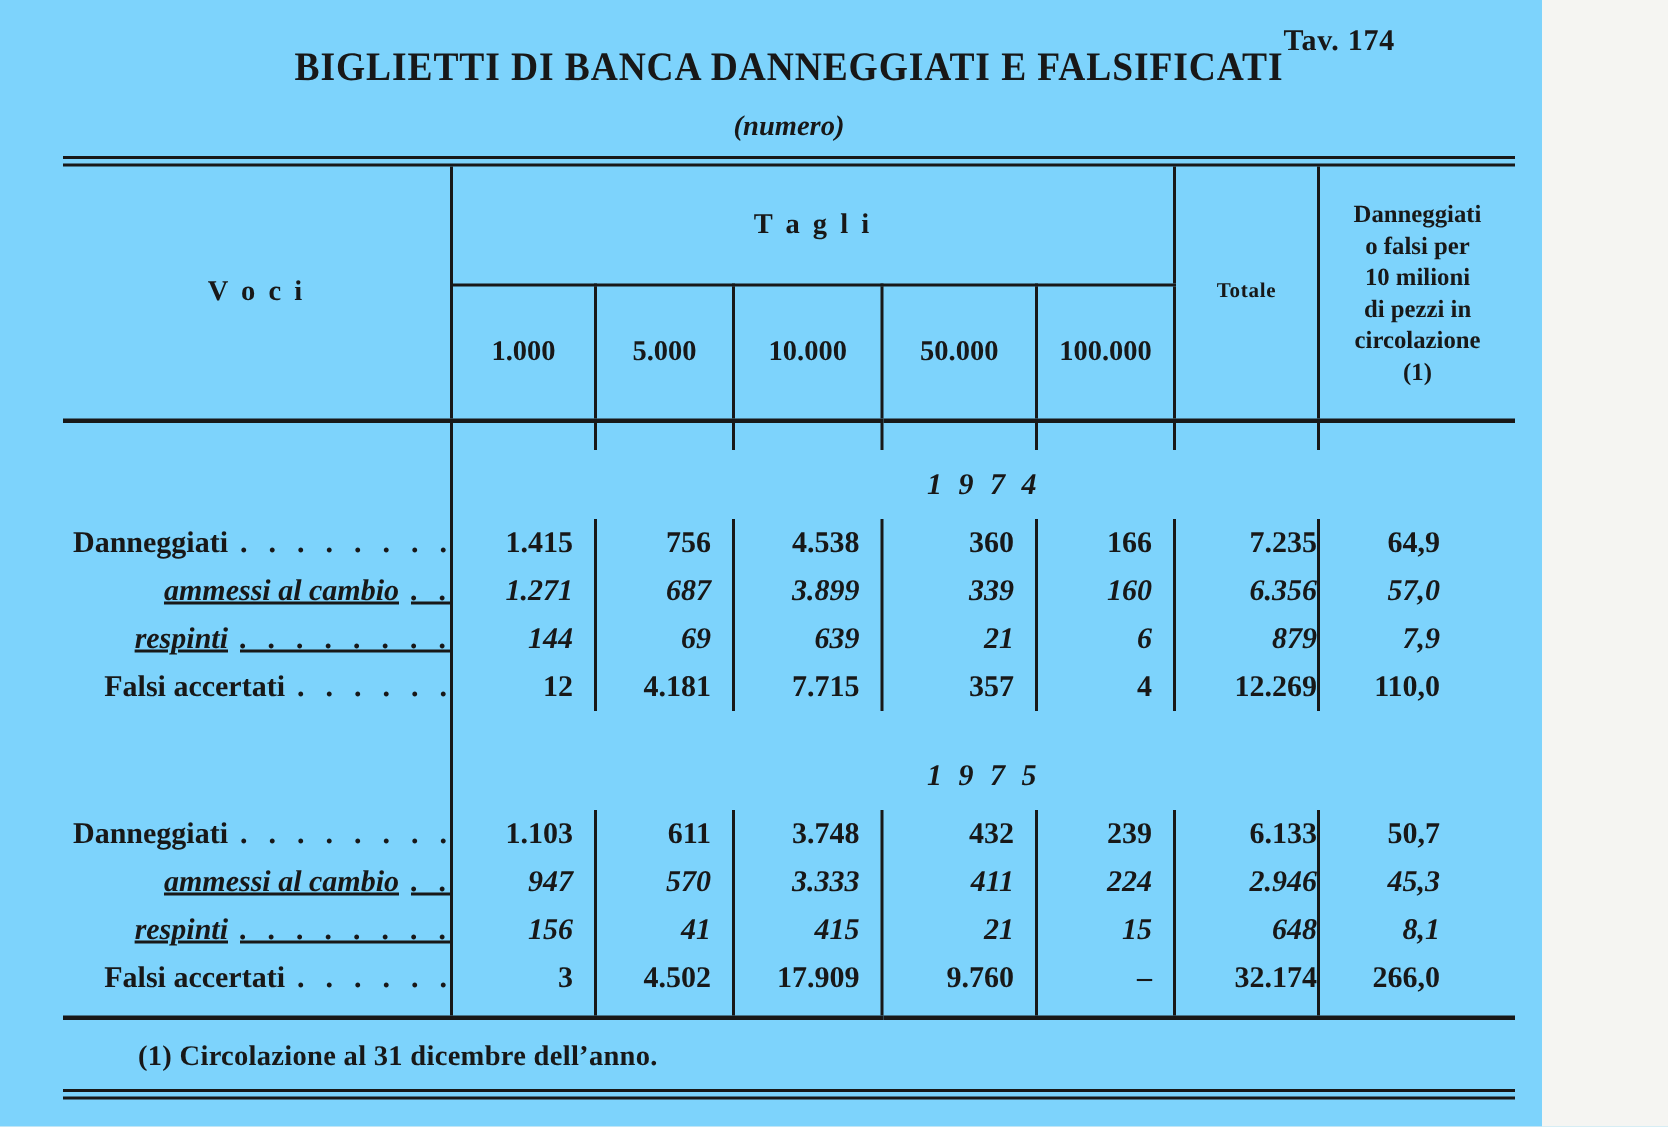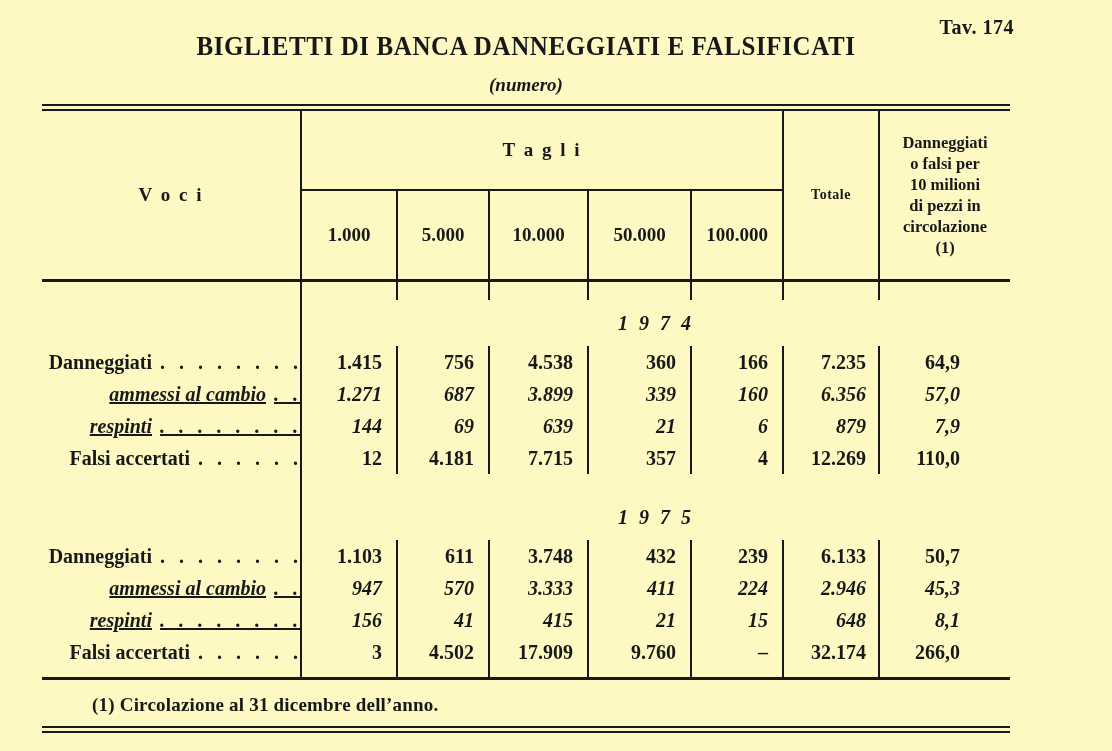--- a/index.html
+++ b/index.html
@@ -1,19 +1,19 @@
 <!DOCTYPE html>
 <html><head>
 <meta charset="utf-8">
 <style>
   html,body{margin:0;padding:0;background:#f5f5f2;}
   .page{
     position:relative;
-    width:1112px;height:751px;
-    background:#fef9c3;
+    width:1028px;height:751px;
+    background:#7dd3fc;
     color:#181818;
     font-family:"Liberation Serif","DejaVu Serif",serif;
     overflow:hidden;
   }
   .tav{
     position:absolute;top:16px;right:98px;
     font-size:20px;font-weight:bold;letter-spacing:0.5px;
   }
   .title-wrap{position:absolute;left:42px;top:32px;width:968px;text-align:center;}
   .main-title{
@@ -50,21 +50,21 @@
   .year-row td{height:46px;}
   .gap-row td{height:20px;}
   .year-cell{text-align:center;font-style:italic;font-size:20px;letter-spacing:3px;}
   .data-row td{height:32px;font-size:20px;}
   .label-cell{text-align:right;white-space:nowrap;overflow:hidden;}
   .label-cell .dots{letter-spacing:2px;word-spacing:5px;margin-left:8px;}
   .label-roman{padding-left:1px;}
   .label-italic{padding-left:37px;font-style:italic;text-decoration:underline;}
   .italic-vals td.num{font-style:italic;}
   .num{text-align:right;padding-right:14px;}
-  .num.tot{padding-right:12px;}
+  .num.tot{padding-right:0;}
   .num.last{padding-right:50px;}
   .bottom-border td{border-bottom:3px solid #181818;}
   .footnote{
     margin:14px 0 0 50px;font-size:19px;font-weight:bold;letter-spacing:0.2px;
   }
   .double-rule.bottom{margin-top:10px;}
 </style>
 </head>
 <body>
 

